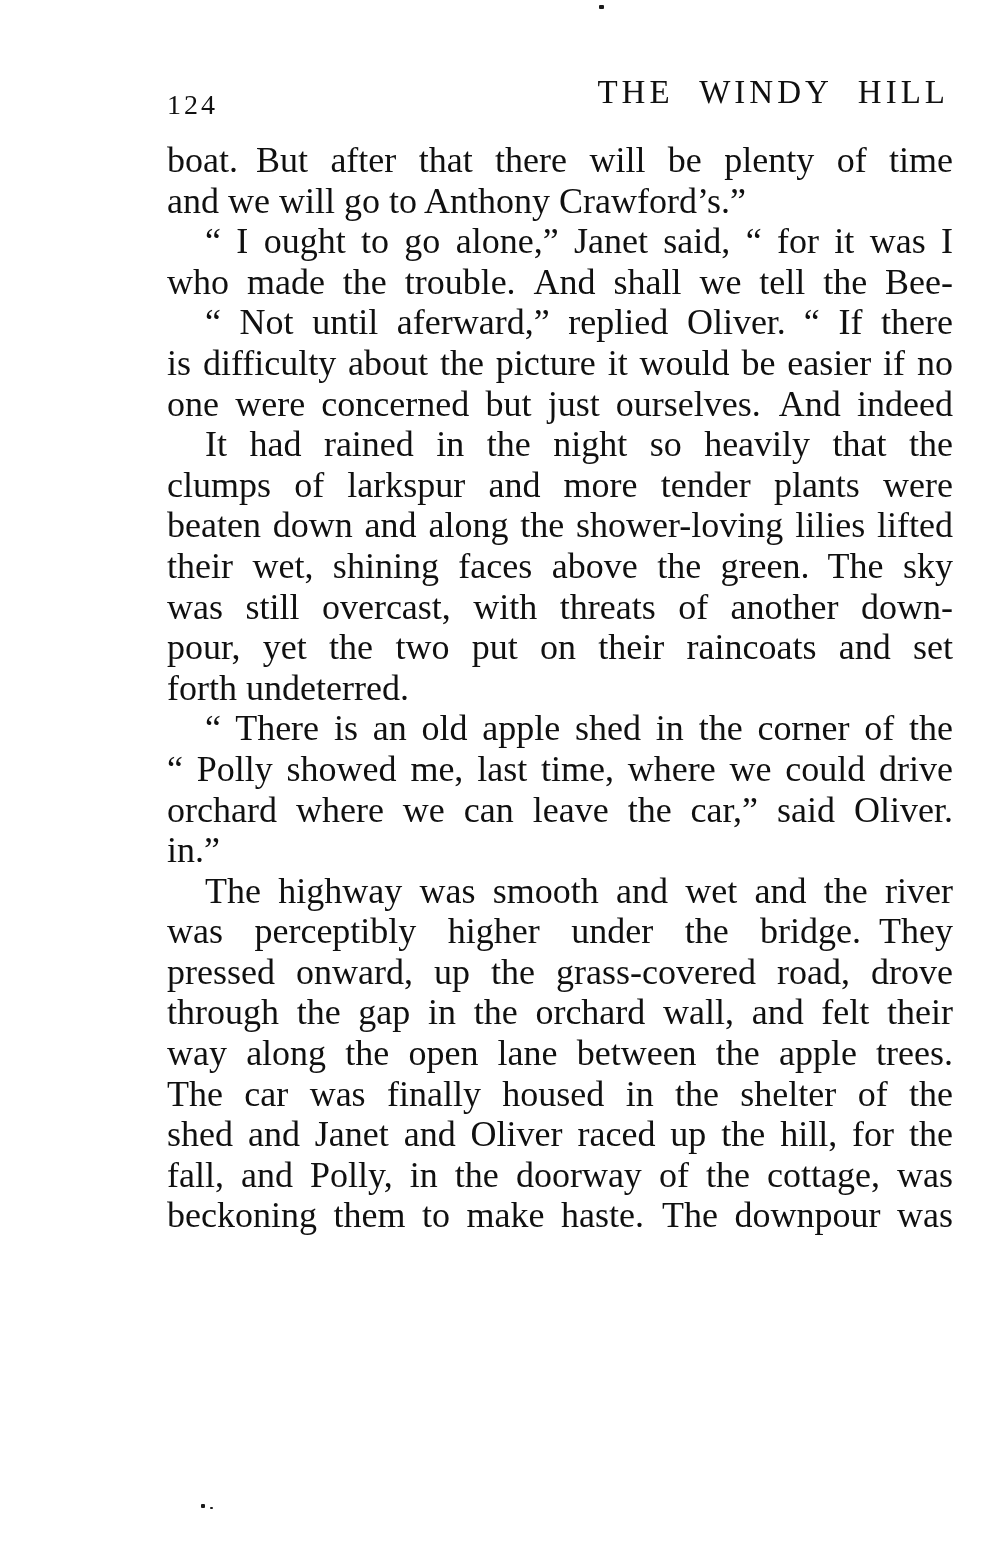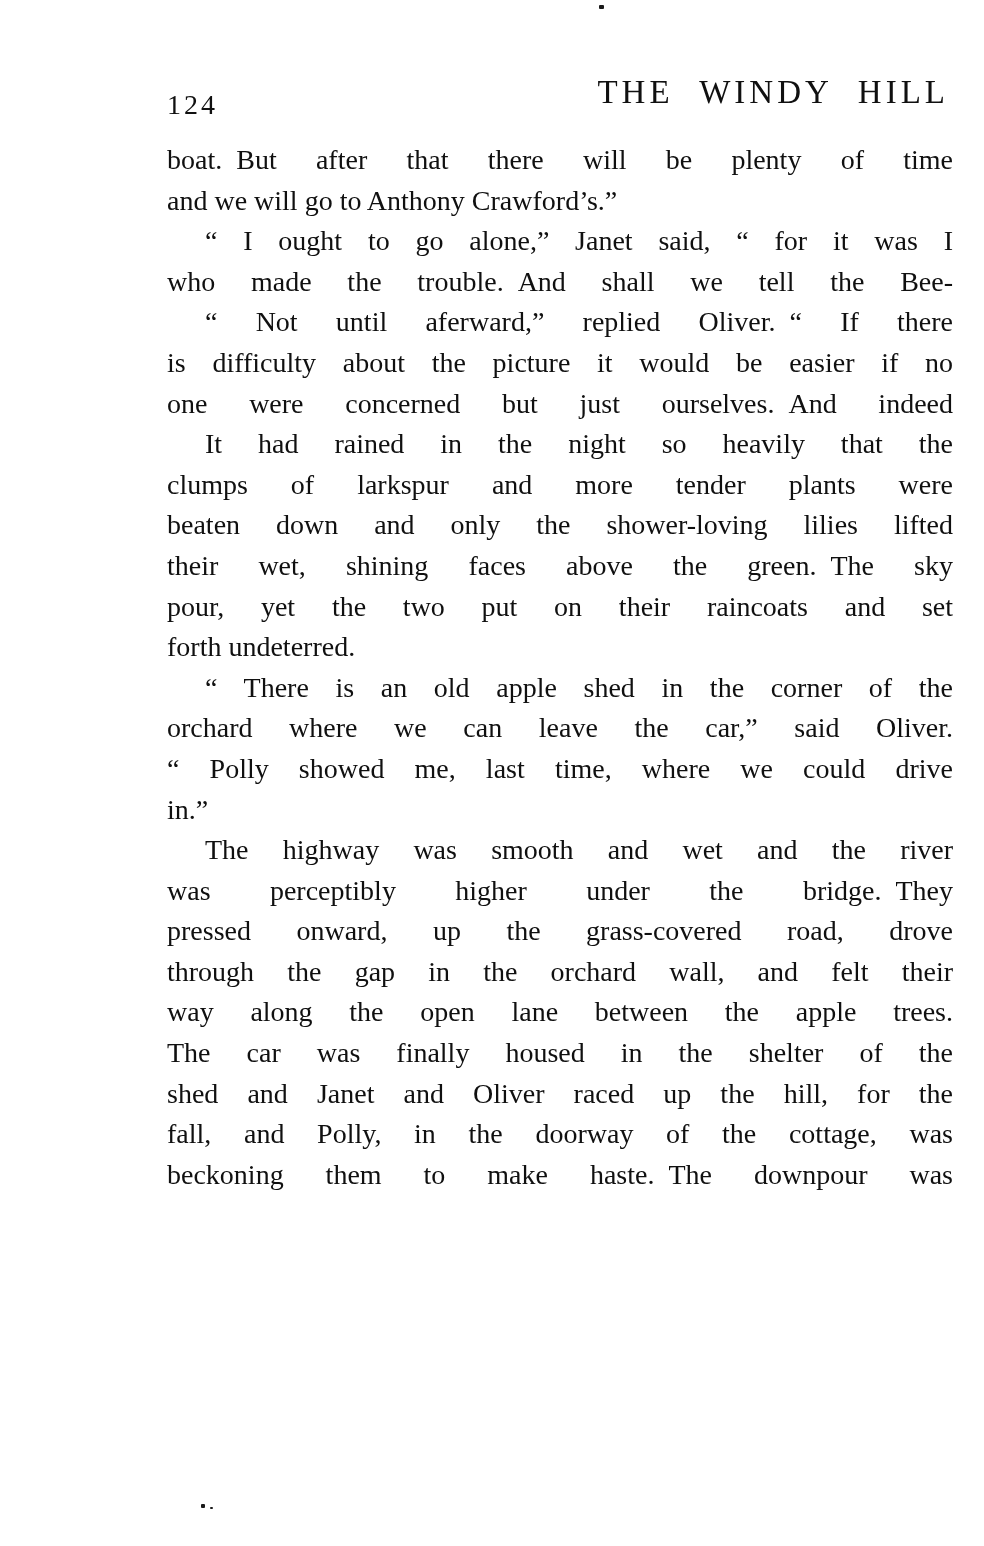--- a/index.html
+++ b/index.html
@@ -27,21 +27,21 @@
     text-align: right;
     font-size: 33px;
     font-weight: normal;
     letter-spacing: 4px;
     word-spacing: 14px;
   }
   .text-block {
     position: absolute;
     left: 167px; top: 140px;
     width: 786px;
-    font-size: 28px;
+    font-size: 36px;
     line-height: 40.6px;
   }
   .line {
     text-align: justify;
     text-align-last: justify;
   }
   .line.last-left { text-align-last: left; }
   .para.indent .line:first-child { text-indent: 38px; }
   .speck {
     position: absolute;
@@ -70,29 +70,30 @@
       <div class="line">who made the trouble. And shall we tell the Bee-</div>
     </div>
     <div class="para indent">
       <div class="line">“ Not until aferward,” replied Oliver. “ If there</div>
       <div class="line">is difficulty about the picture it would be easier if no</div>
       <div class="line">one were concerned but just ourselves. And indeed</div>
     </div>
     <div class="para indent">
       <div class="line">It had rained in the night so heavily that the</div>
       <div class="line">clumps of larkspur and more tender plants were</div>
-      <div class="line">beaten down and only the shower-loving lilies lifted</div>
+      <div class="line">beaten down and along the shower-loving lilies lifted</div>
       <div class="line">their wet, shining faces above the green. The sky</div>
+      <div class="line">was still overcast, with threats of another down-</div>
       <div class="line">pour, yet the two put on their raincoats and set</div>
       <div class="line last-left">forth undeterred.</div>
     </div>
     <div class="para indent">
       <div class="line">“ There is an old apple shed in the corner of the</div>
+      <div class="line">“ Polly showed me, last time, where we could drive</div>
       <div class="line">orchard where we can leave the car,” said Oliver.</div>
-      <div class="line">“ Polly showed me, last time, where we could drive</div>
       <div class="line last-left">in.”</div>
     </div>
     <div class="para indent">
       <div class="line">The highway was smooth and wet and the river</div>
       <div class="line">was perceptibly higher under the bridge. They</div>
       <div class="line">pressed onward, up the grass-covered road, drove</div>
       <div class="line">through the gap in the orchard wall, and felt their</div>
       <div class="line">way along the open lane between the apple trees.</div>
       <div class="line">The car was finally housed in the shelter of the</div>
       <div class="line">shed and Janet and Oliver raced up the hill, for the</div>

